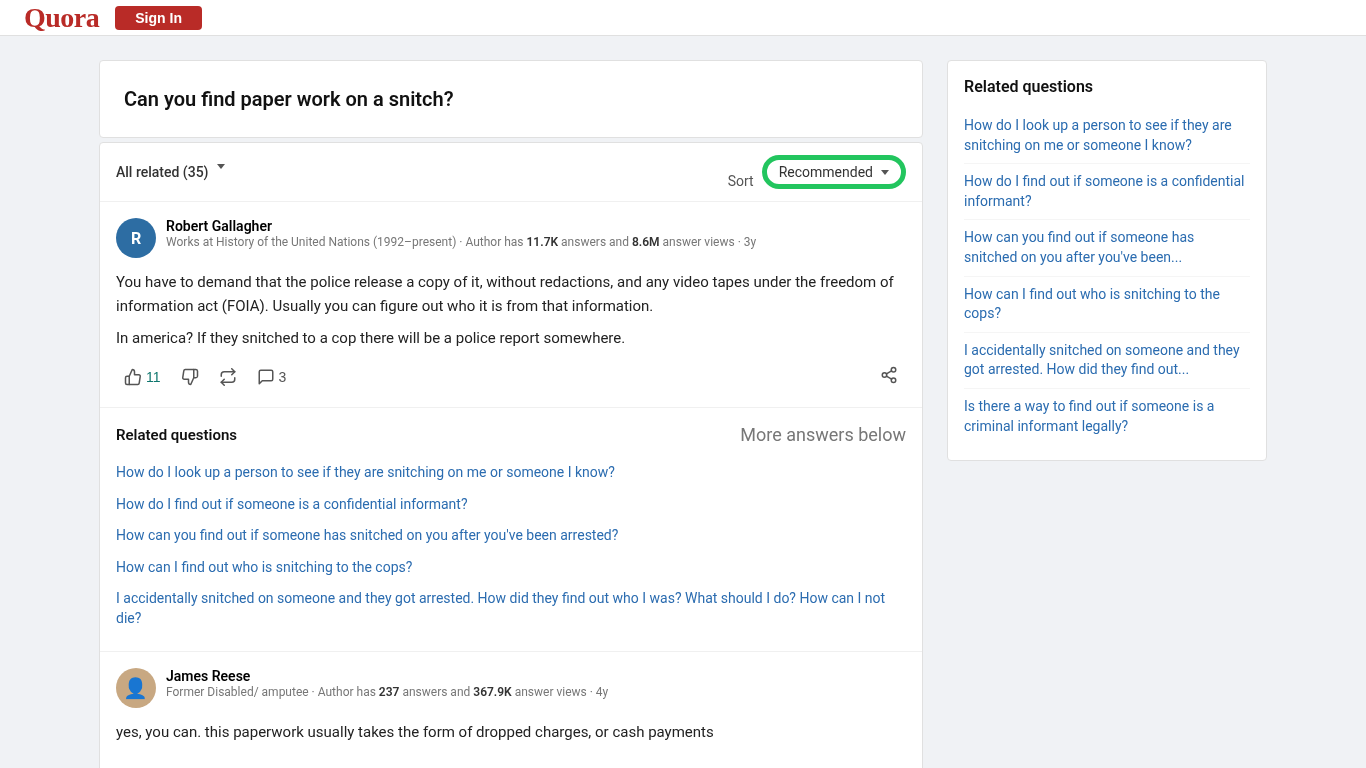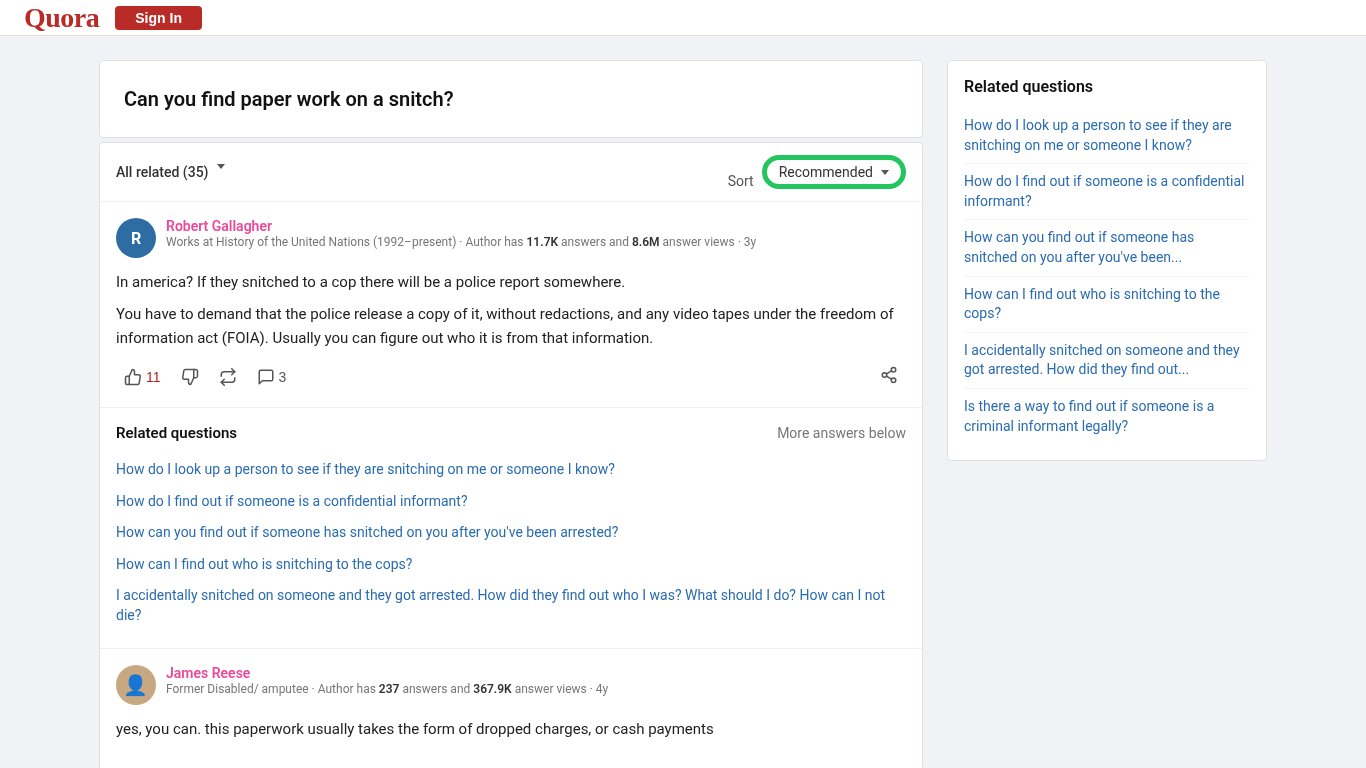--- a/index.html
+++ b/index.html
@@ -158,21 +158,21 @@
       align-items: center;
       justify-content: center;
       color: #fff;
       font-weight: bold;
       font-size: 16px;
       flex-shrink: 0;
     }
     .author-info .author-name {
       font-weight: 600;
       font-size: 14px;
-      color: #ec4899;
+      color: #000000;
     }
     .author-info .author-meta {
       font-size: 12px;
       color: #777;
       line-height: 1.4;
     }
     .author-info .author-meta strong {
       color: #333;
       font-weight: 600;
     }
@@ -196,21 +196,21 @@
       align-items: center;
       gap: 4px;
       background: none;
       border: none;
       cursor: pointer;
       color: #555;
       font-size: 14px;
       padding: 4px 8px;
       border-radius: 4px;
     }
-    .vote-count { font-size: 14px; color: #b91c1c; }
+    .vote-count { font-size: 14px; color: #0f766e; }
     .comment-btn {
       display: flex;
       align-items: center;
       gap: 4px;
       background: none;
       border: none;
       cursor: pointer;
       color: #555;
       font-size: 14px;
       padding: 4px 8px;
@@ -235,21 +235,21 @@
       justify-content: space-between;
       align-items: center;
       margin-bottom: 12px;
     }
     #related-mid-title {
       font-weight: 600;
       font-size: 15px;
       color: #111;
     }
     #more-answers {
-      font-size: 14px;
+      font-size: 18px;
       color: #777;
     }
     .related-link {
       display: block;
       color: #2b6cb0;
       font-size: 14px;
       text-decoration: none;
       padding: 6px 0;
       line-height: 1.4;
     }
@@ -343,22 +343,22 @@
             <div class="author-meta">
               <span>Works at History of the United Nations (1992–present) · Author has</span>
               <strong>11.7K</strong>
               <span>answers and</span>
               <strong>8.6M</strong>
               <span>answer views · 3y</span>
             </div>
           </div>
         </div>
         <div class="answer-text">
+          <p>You have to demand that the police release a copy of it, without redactions, and any video tapes under the freedom of information act (FOIA). Usually you can figure out who it is from that information.</p>
           <p>In america? If they snitched to a cop there will be a police report somewhere.</p>
-          <p>You have to demand that the police release a copy of it, without redactions, and any video tapes under the freedom of information act (FOIA). Usually you can figure out who it is from that information.</p>
         </div>
         <div class="vote-bar">
           <button class="vote-btn">
             <svg width="18" height="18" viewBox="0 0 24 24" fill="none" stroke="#555" stroke-width="2" stroke-linecap="round" stroke-linejoin="round">
               <path d="M14 9V5a3 3 0 0 0-3-3l-4 9v11h11.28a2 2 0 0 0 2-1.7l1.38-9a2 2 0 0 0-2-2.3z"></path>
               <path d="M7 22H4a2 2 0 0 1-2-2v-7a2 2 0 0 1 2-2h3"></path>
             </svg>
             <span class="vote-count">11</span>
           </button>
           <button class="vote-btn">

